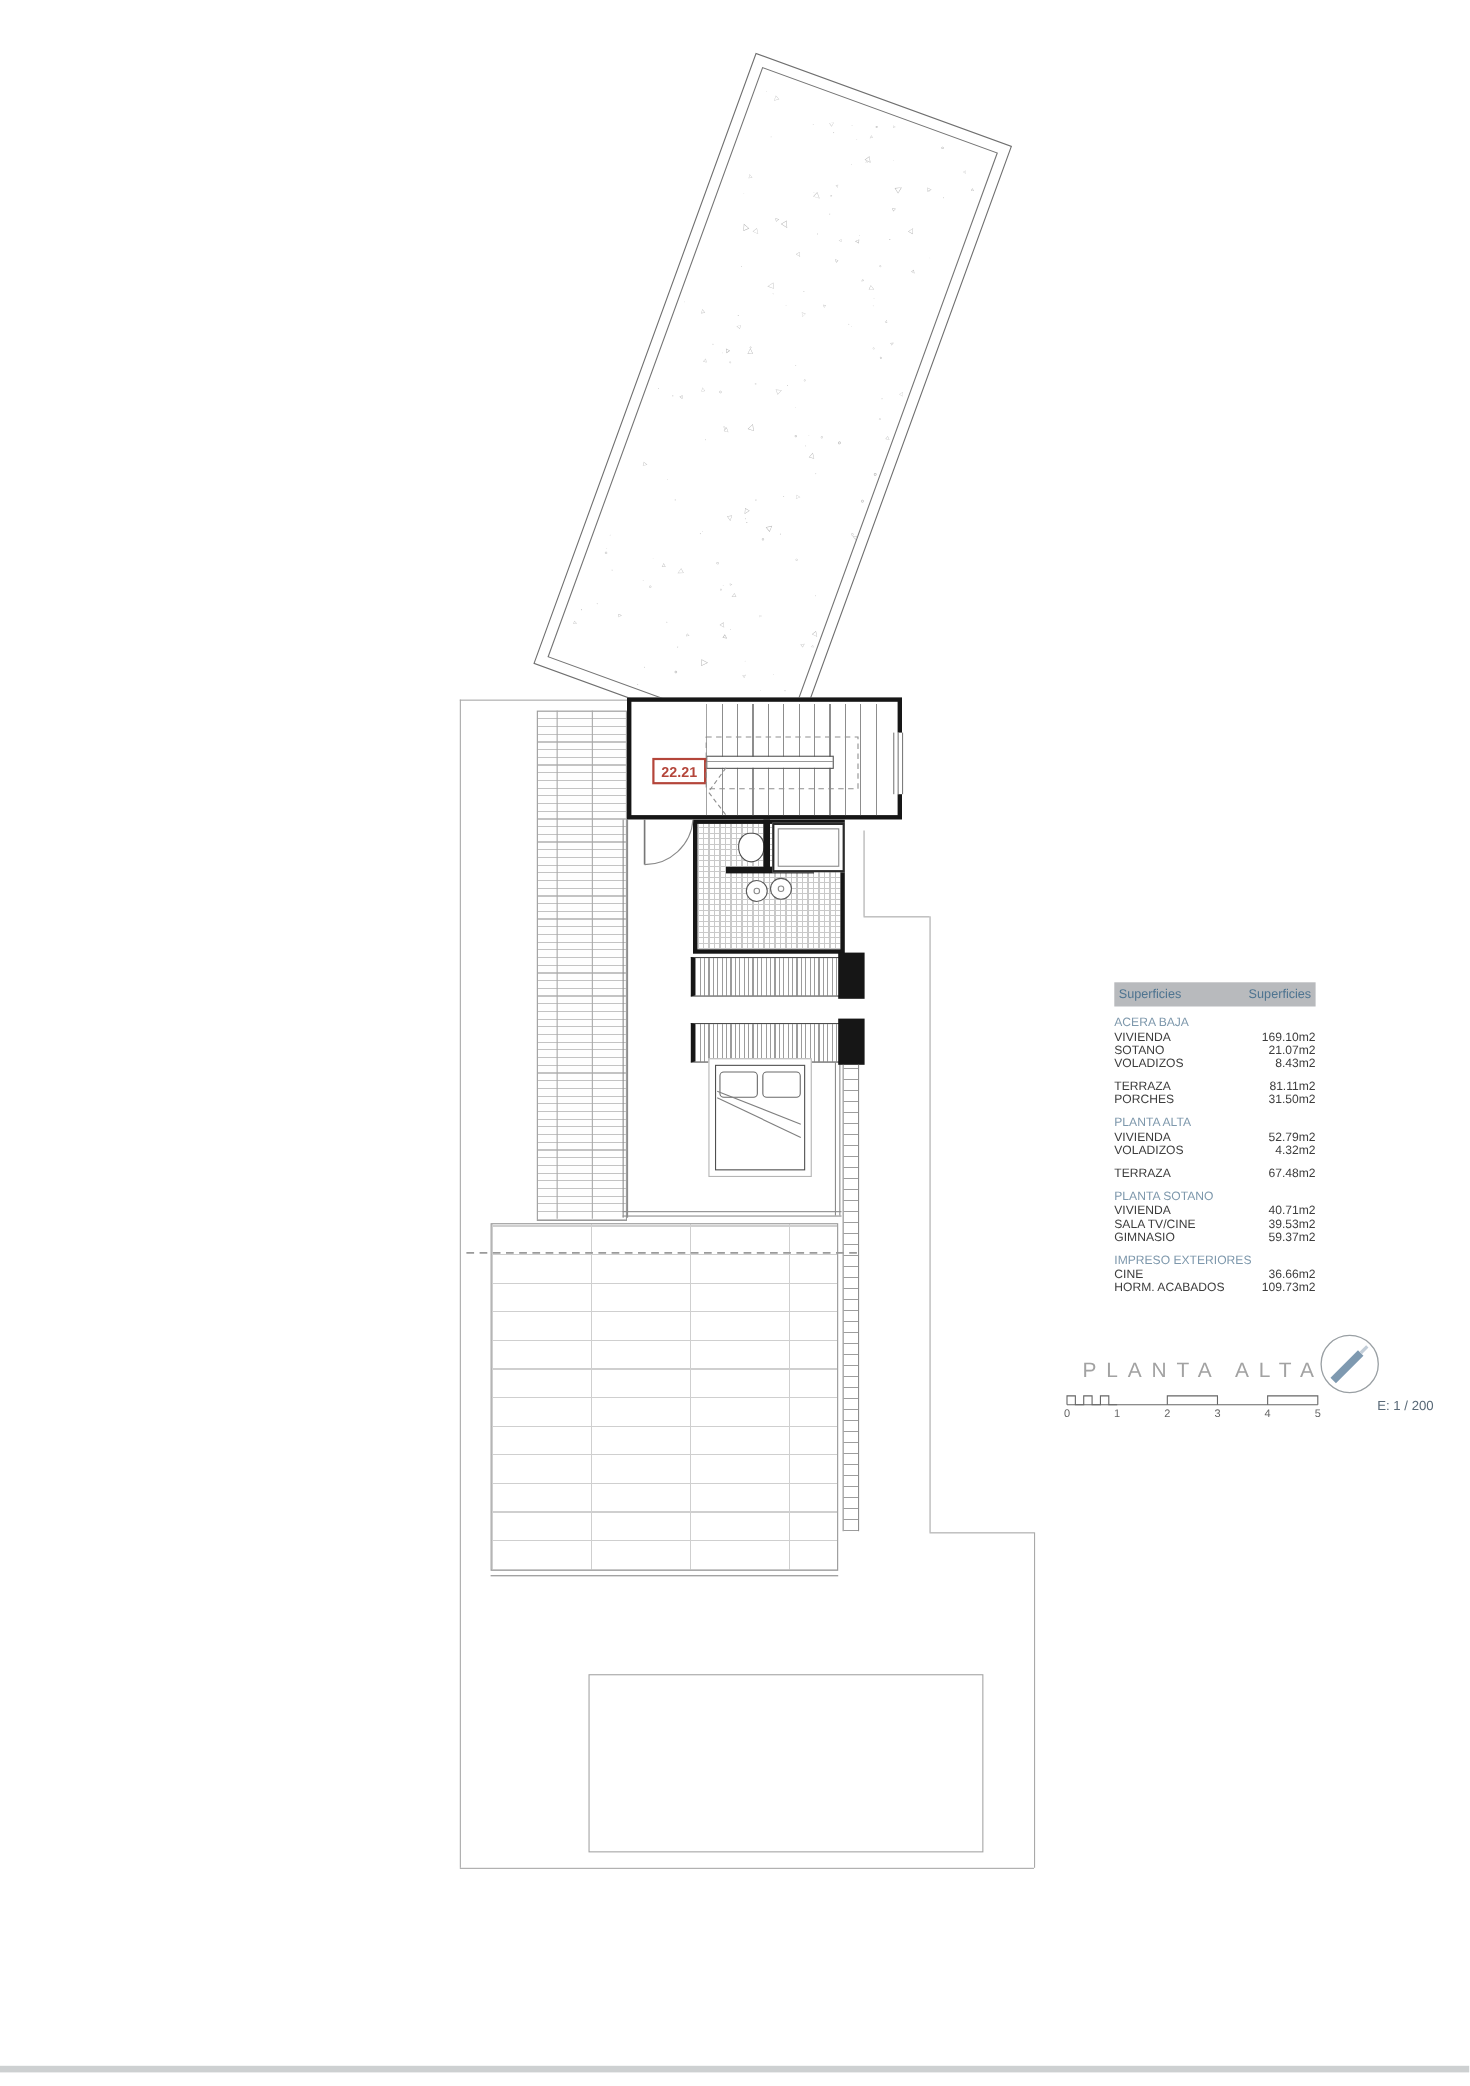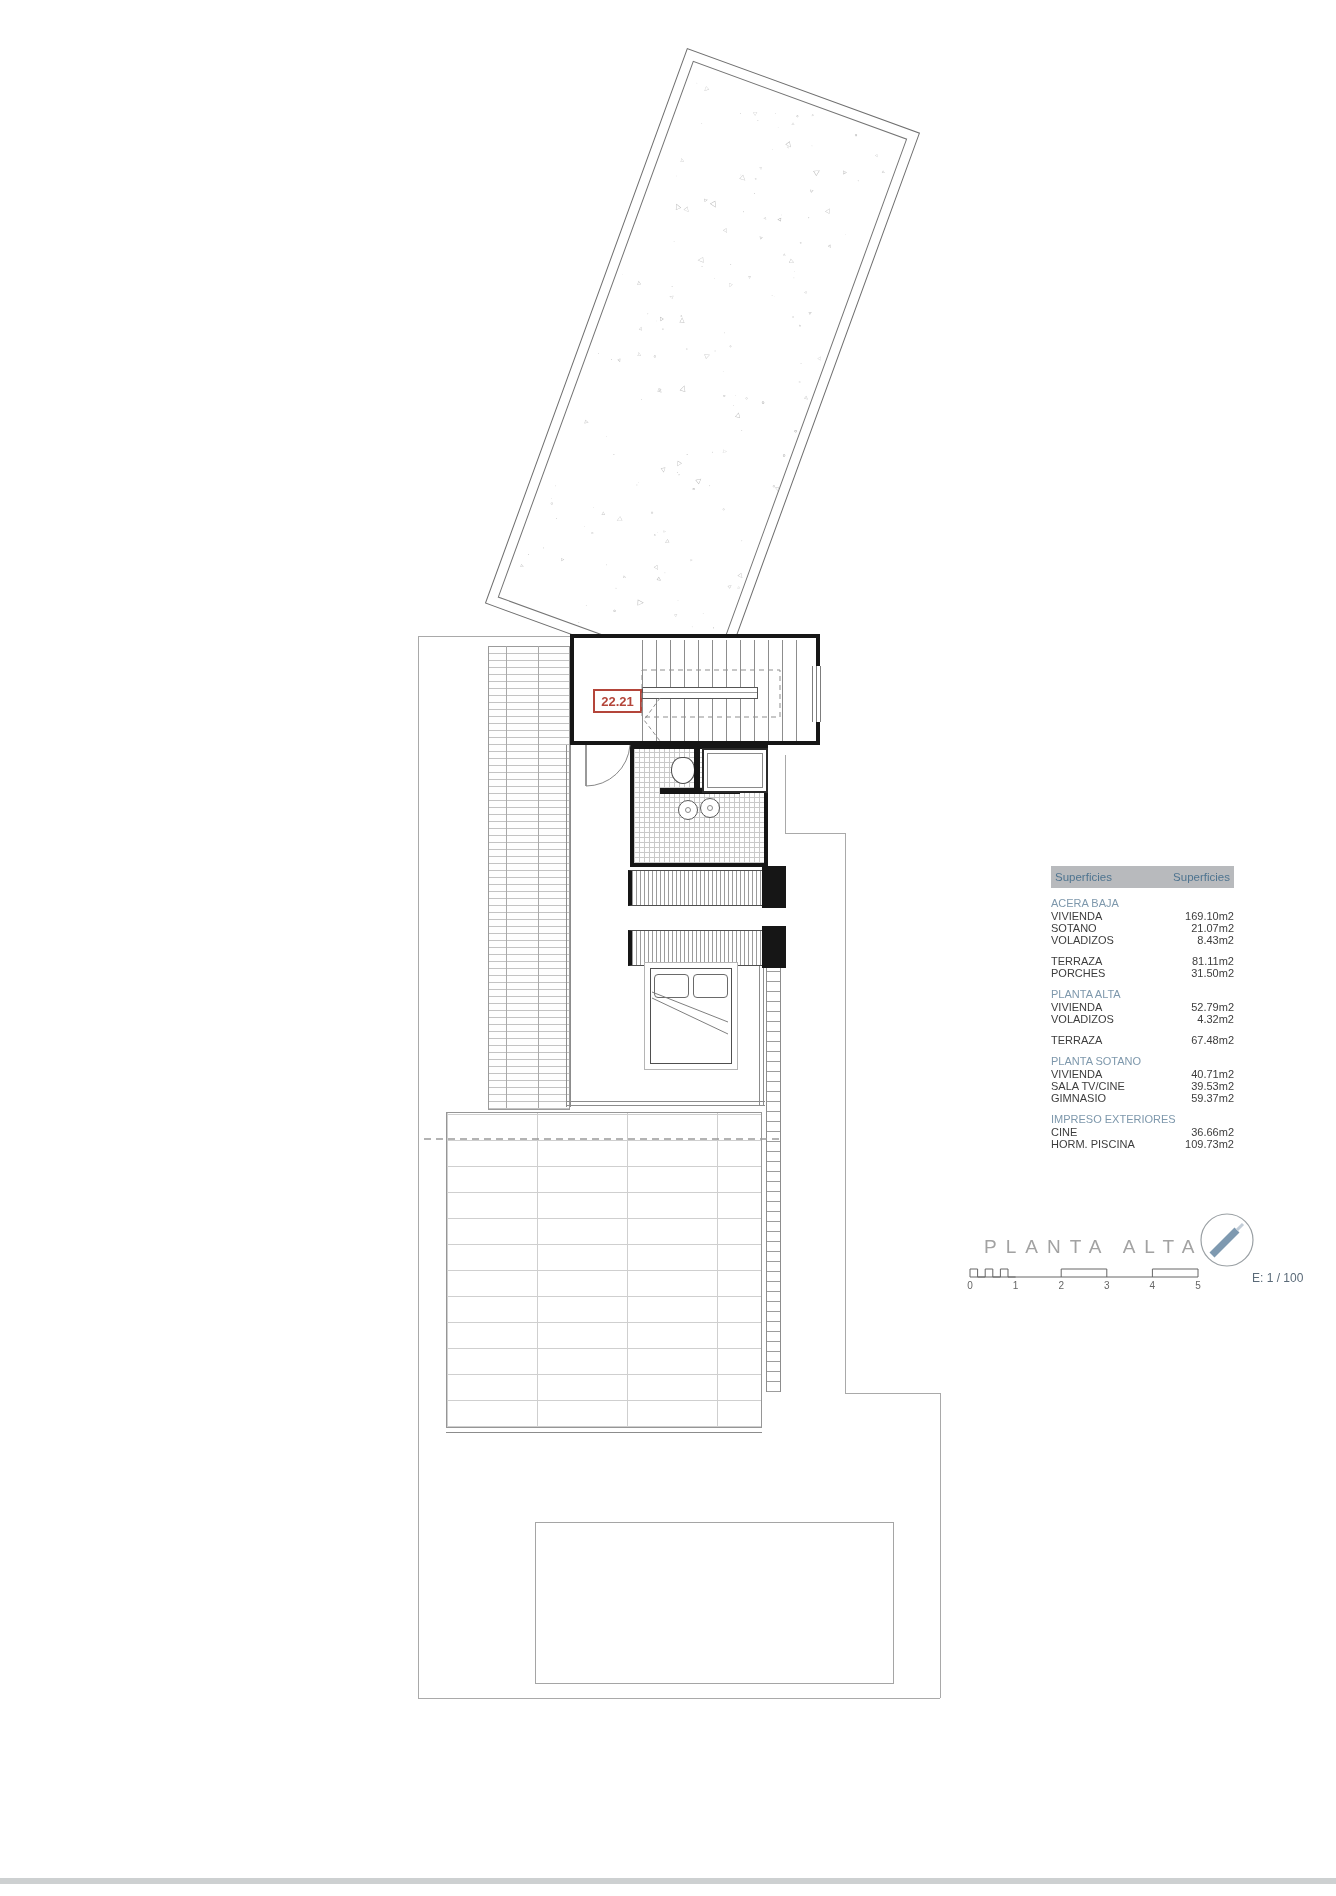--- a/index.html
+++ b/index.html
@@ -58,21 +58,21 @@
           border-left:1px solid #8d8d8d;border-right:1px solid #8d8d8d;
           background-image:repeating-linear-gradient(0deg,#9d9d9d 0 1px,transparent 1px 10px);}
   #pool{position:absolute;left:535px;top:1522px;width:357px;height:160px;border:1px solid #a5a5a5;background:#fff;}
 
   
   #level-label{position:absolute;left:593px;top:689px;width:45px;height:20px;
                border:2px solid #b4453a;background:#fff;color:#b4453a;
                font-size:13px;font-weight:bold;display:flex;align-items:center;justify-content:center;}
 
   
-  #areas-table{position:absolute;left:1013px;top:866px;width:183px;font-size:11px;color:#3d3d3d;margin-left:38px;}
+  #areas-table{position:absolute;left:1013px;top:893px;width:183px;font-size:11px;color:#3d3d3d;}
   #t-head{height:22px;background:#b8babd;display:flex;align-items:center;justify-content:space-between;
           padding:0 4px;box-sizing:border-box;color:#4e7490;font-size:11.5px;}
   .tsec{margin-top:9px;}
   .tsec-h{color:#7e98ac;line-height:13px;}
   .trow{display:flex;justify-content:space-between;line-height:12px;}
   .tl{white-space:nowrap;}
   .tv{white-space:nowrap;}
 
   
   #plan-title{position:absolute;left:984px;top:1236px;font-size:19px;letter-spacing:9px;
@@ -401,32 +401,32 @@
             <span class="tv">59.37m2</span>
           </div>
         </div>
         <div class="tsec">
           <div class="tsec-h">IMPRESO EXTERIORES</div>
           <div class="trow">
             <span class="tl">CINE</span>
             <span class="tv">36.66m2</span>
           </div>
           <div class="trow">
-            <span class="tl">HORM. PISCINA</span>
+            <span class="tl">HORM. ACABADOS</span>
             <span class="tv">109.73m2</span>
           </div>
         </div>
       </div>
   </div>
 
   <div id="plan-title">PLANTA ALTA</div>
   <div id="scale-numbers">
       <span style="left: 2px;">0</span>
       <span style="left: 47.6px;">1</span>
       <span style="left: 93.2px;">2</span>
       <span style="left: 138.8px;">3</span>
       <span style="left: 184.4px;">4</span>
       <span style="left: 230px;">5</span>
     </div>
-  <div id="scale-label">E: 1 / 100</div>
+  <div id="scale-label">E: 1 / 200</div>
 
   <div id="bottom-strip"></div>
 </div>
 
 </body></html>

